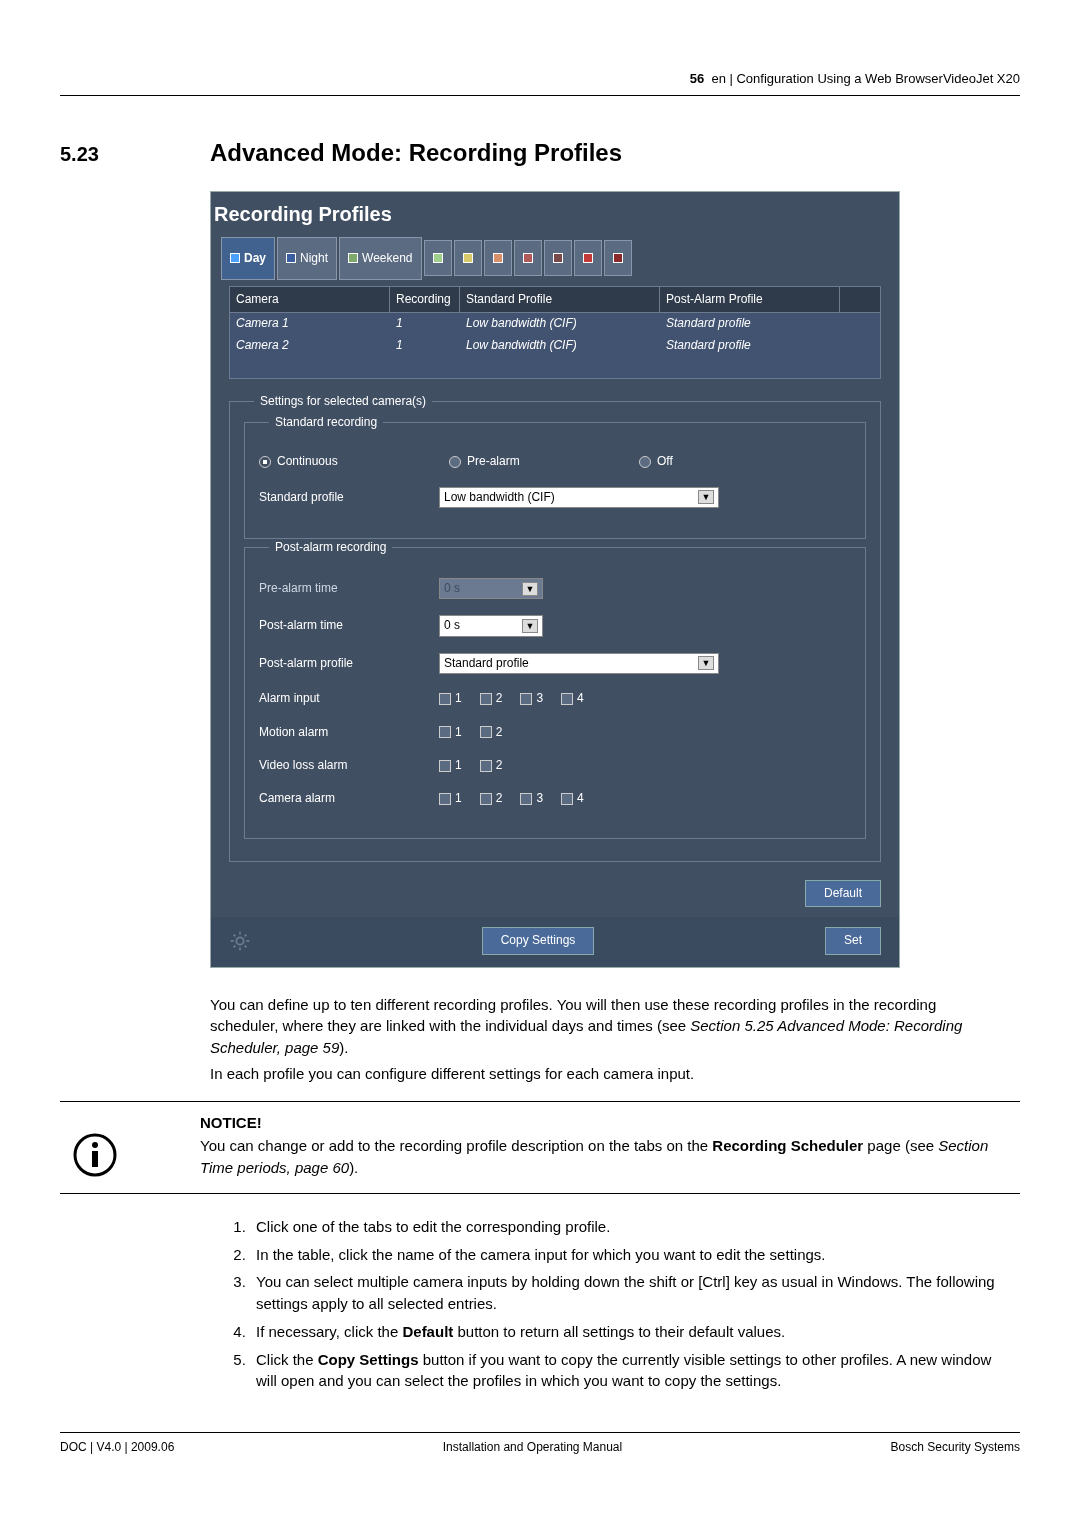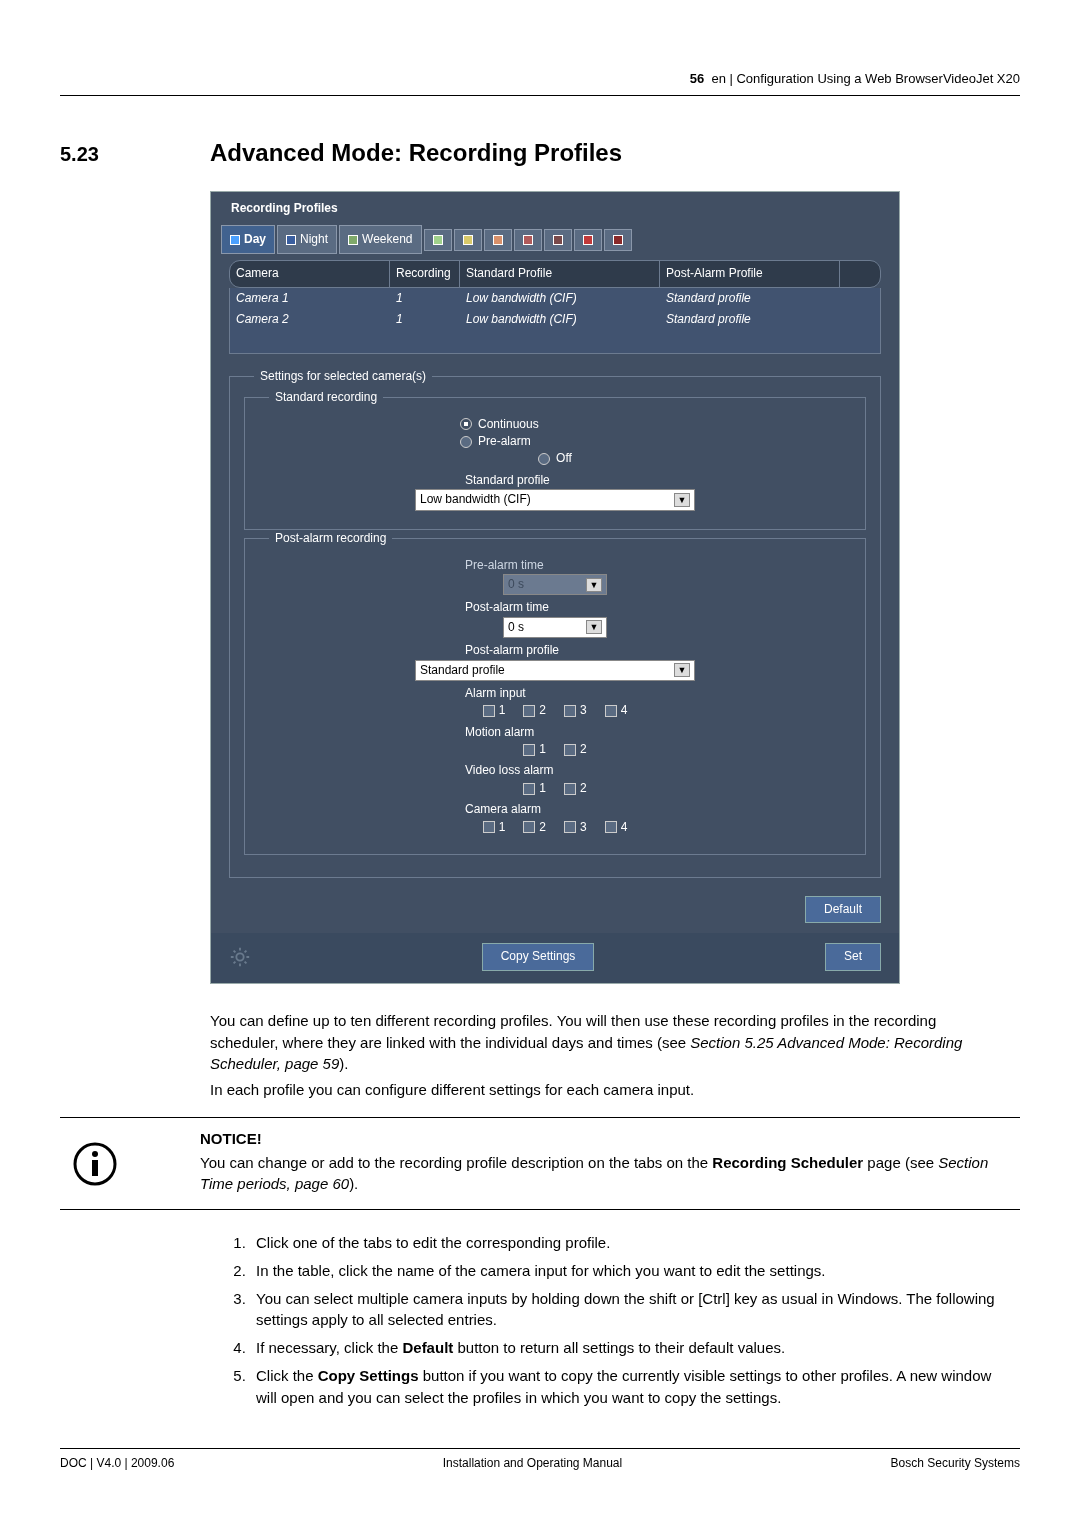--- a/index.html
+++ b/index.html
@@ -13,35 +13,35 @@
     font-size: 15px;
     line-height: 1.45;
   }
   .topbar { display: flex; justify-content: flex-end; font-size: 13px; padding-bottom: 6px; border-bottom: 1px solid #000; }
   .topbar b { font-weight: bold; }
   .heading-row { display: flex; align-items: baseline; margin-top: 40px; margin-bottom: 20px; }
   .section-num { width: 150px; font-size: 20px; font-weight: bold; }
   .section-title { font-size: 24px; font-weight: bold; }
   .screenshot-wrap { margin-left: 150px; width: 690px; }
   .panel { background: #414f63; color: #fff; border: 1px solid #9aa; font-size: 12px; }
-  .panel-title { font-weight: bold; font-size: 12px; padding: 8px 20px; }
+  .panel-title { font-weight: bold; font-size: 20px; padding: 8px 3px; }
   .tabs { display: flex; align-items: center; gap: 2px; padding: 0 10px 6px 10px; }
-  .tab { background: #5a6b82; border: 1px solid #8a97aa; padding: 5px 8px; font-size: 12px; display: inline-flex; align-items: center; gap: 4px; }
+  .tab { background: #5a6b82; border: 1px solid #8a97aa; padding: 12px 8px; font-size: 12px; display: inline-flex; align-items: center; gap: 4px; }
   .tab.active { background: #41628f; font-weight: bold; }
   .sw { width: 10px; height: 10px; display: inline-block; border: 1px solid #fff; }
   .table { margin: 0 18px; }
-  .thead, .trow { display: grid; grid-template-columns: 160px 70px 200px 180px; border-radius: 11px; }
+  .thead, .trow { display: grid; grid-template-columns: 160px 70px 200px 180px; }
   .thead { background: #2f3b4b; border: 1px solid #6c7b90; }
   .thead > div { padding: 4px 6px; border-right: 1px solid #6c7b90; }
   .tbody { background: #415370; border: 1px solid #6c7b90; border-top: none; padding-bottom: 22px; }
   .trow > div { padding: 2px 6px; font-style: italic; }
   .fieldset { border: 1px solid #6c7b90; margin: 22px 18px 8px 18px; padding: 12px 14px 14px 14px; position: relative; }
   .legend { position: absolute; top: -9px; left: 24px; background: #414f63; padding: 0 6px; font-size: 12px; }
   .inner-fieldset { border: 1px solid #6c7b90; margin: 8px 0; padding: 14px 14px; position: relative; }
-  .row { display: flex; align-items: center; margin: 4px 0; flex-direction: column; }
+  .row { display: flex; align-items: center; margin: 16px 0; }
   .label { width: 180px; }
   .radio { width: 12px; height: 12px; border-radius: 50%; border: 1px solid #ccc; display: inline-block; margin-right: 6px; vertical-align: middle; background: radial-gradient(circle, #fff 30%, #aaa 32%, transparent 33%); }
   .radio.off { background: #5a6b82; }
   .select { background: #fff; color: #000; border: 1px solid #888; padding: 1px 4px; display: inline-flex; align-items: center; justify-content: space-between; }
   .select.sm { width: 104px; }
   .select.lg { width: 280px; }
   .dd { width: 16px; height: 14px; background: #ddd; border: 1px solid #888; text-align: center; font-size: 9px; line-height: 12px; color: #000; }
   .disabled { color: #8b96a6; }
   .disabled .select { background: #6b7a90; color: #3d4a5c; }
   .cb-group { display: flex; gap: 18px; }
@@ -49,21 +49,21 @@
   .cb.checked { background: #fff; position: relative; }
   .cb.checked::after { content: "✓"; position: absolute; top: -3px; left: 0; color: #000; font-size: 11px; }
   .btn-row { display: flex; justify-content: flex-end; padding: 10px 18px; }
   .btn-row2 { display: flex; justify-content: space-between; align-items: center; padding: 10px 18px 12px 18px; }
   .btn { background: #4a6a9a; border: 1px solid #8aa; color: #fff; padding: 4px 18px; font-size: 12px; }
   .btn.center { margin: 0 auto; }
   .bottom-bar { background: #3a4a5f; }
   .body-text { margin-left: 150px; margin-top: 26px; width: 790px; }
   .body-text p { margin-bottom: 4px; }
   .body-text em { font-style: italic; }
-  .notice-bar { border-top: 1px solid #000; border-bottom: 1px solid #000; margin-top: 16px; padding: 10px 0 14px 0; display: flex; align-items: center; }
+  .notice-bar { border-top: 1px solid #000; border-bottom: 1px solid #000; margin-top: 16px; padding: 10px 0 14px 0; display: flex; align-items: flex-end; }
   .notice-icon { width: 70px; flex-shrink: 0; display: flex; justify-content: center; padding-top: 6px; }
   .notice-icon svg { width: 48px; height: 48px; }
   .notice-text { margin-left: 70px; width: 790px; }
   .notice-text .nt-title { font-weight: bold; margin-bottom: 2px; }
   ol.steps { margin-left: 150px; margin-top: 22px; padding-left: 40px; width: 790px; }
   ol.steps li { margin-bottom: 6px; padding-left: 6px; }
   .footer { display: flex; justify-content: space-between; font-size: 12px; border-top: 1px solid #000; margin-top: 40px; padding-top: 6px; }
   .light { color: #cdd6e2; }
   .gear { width: 22px; height: 22px; opacity: .5; }
 </style>

